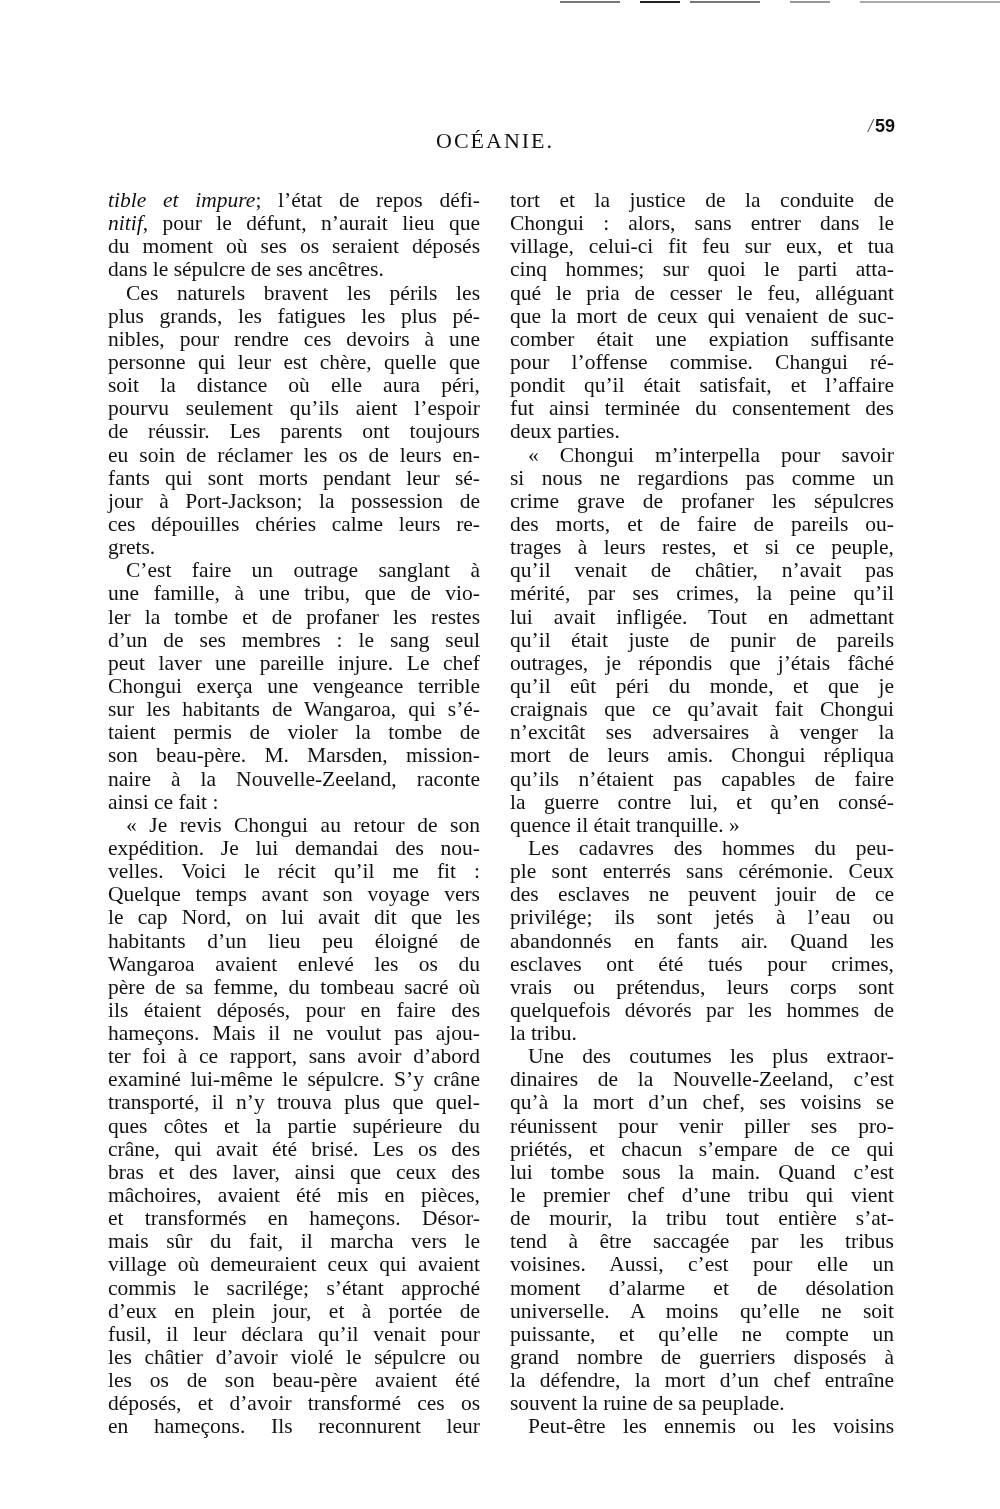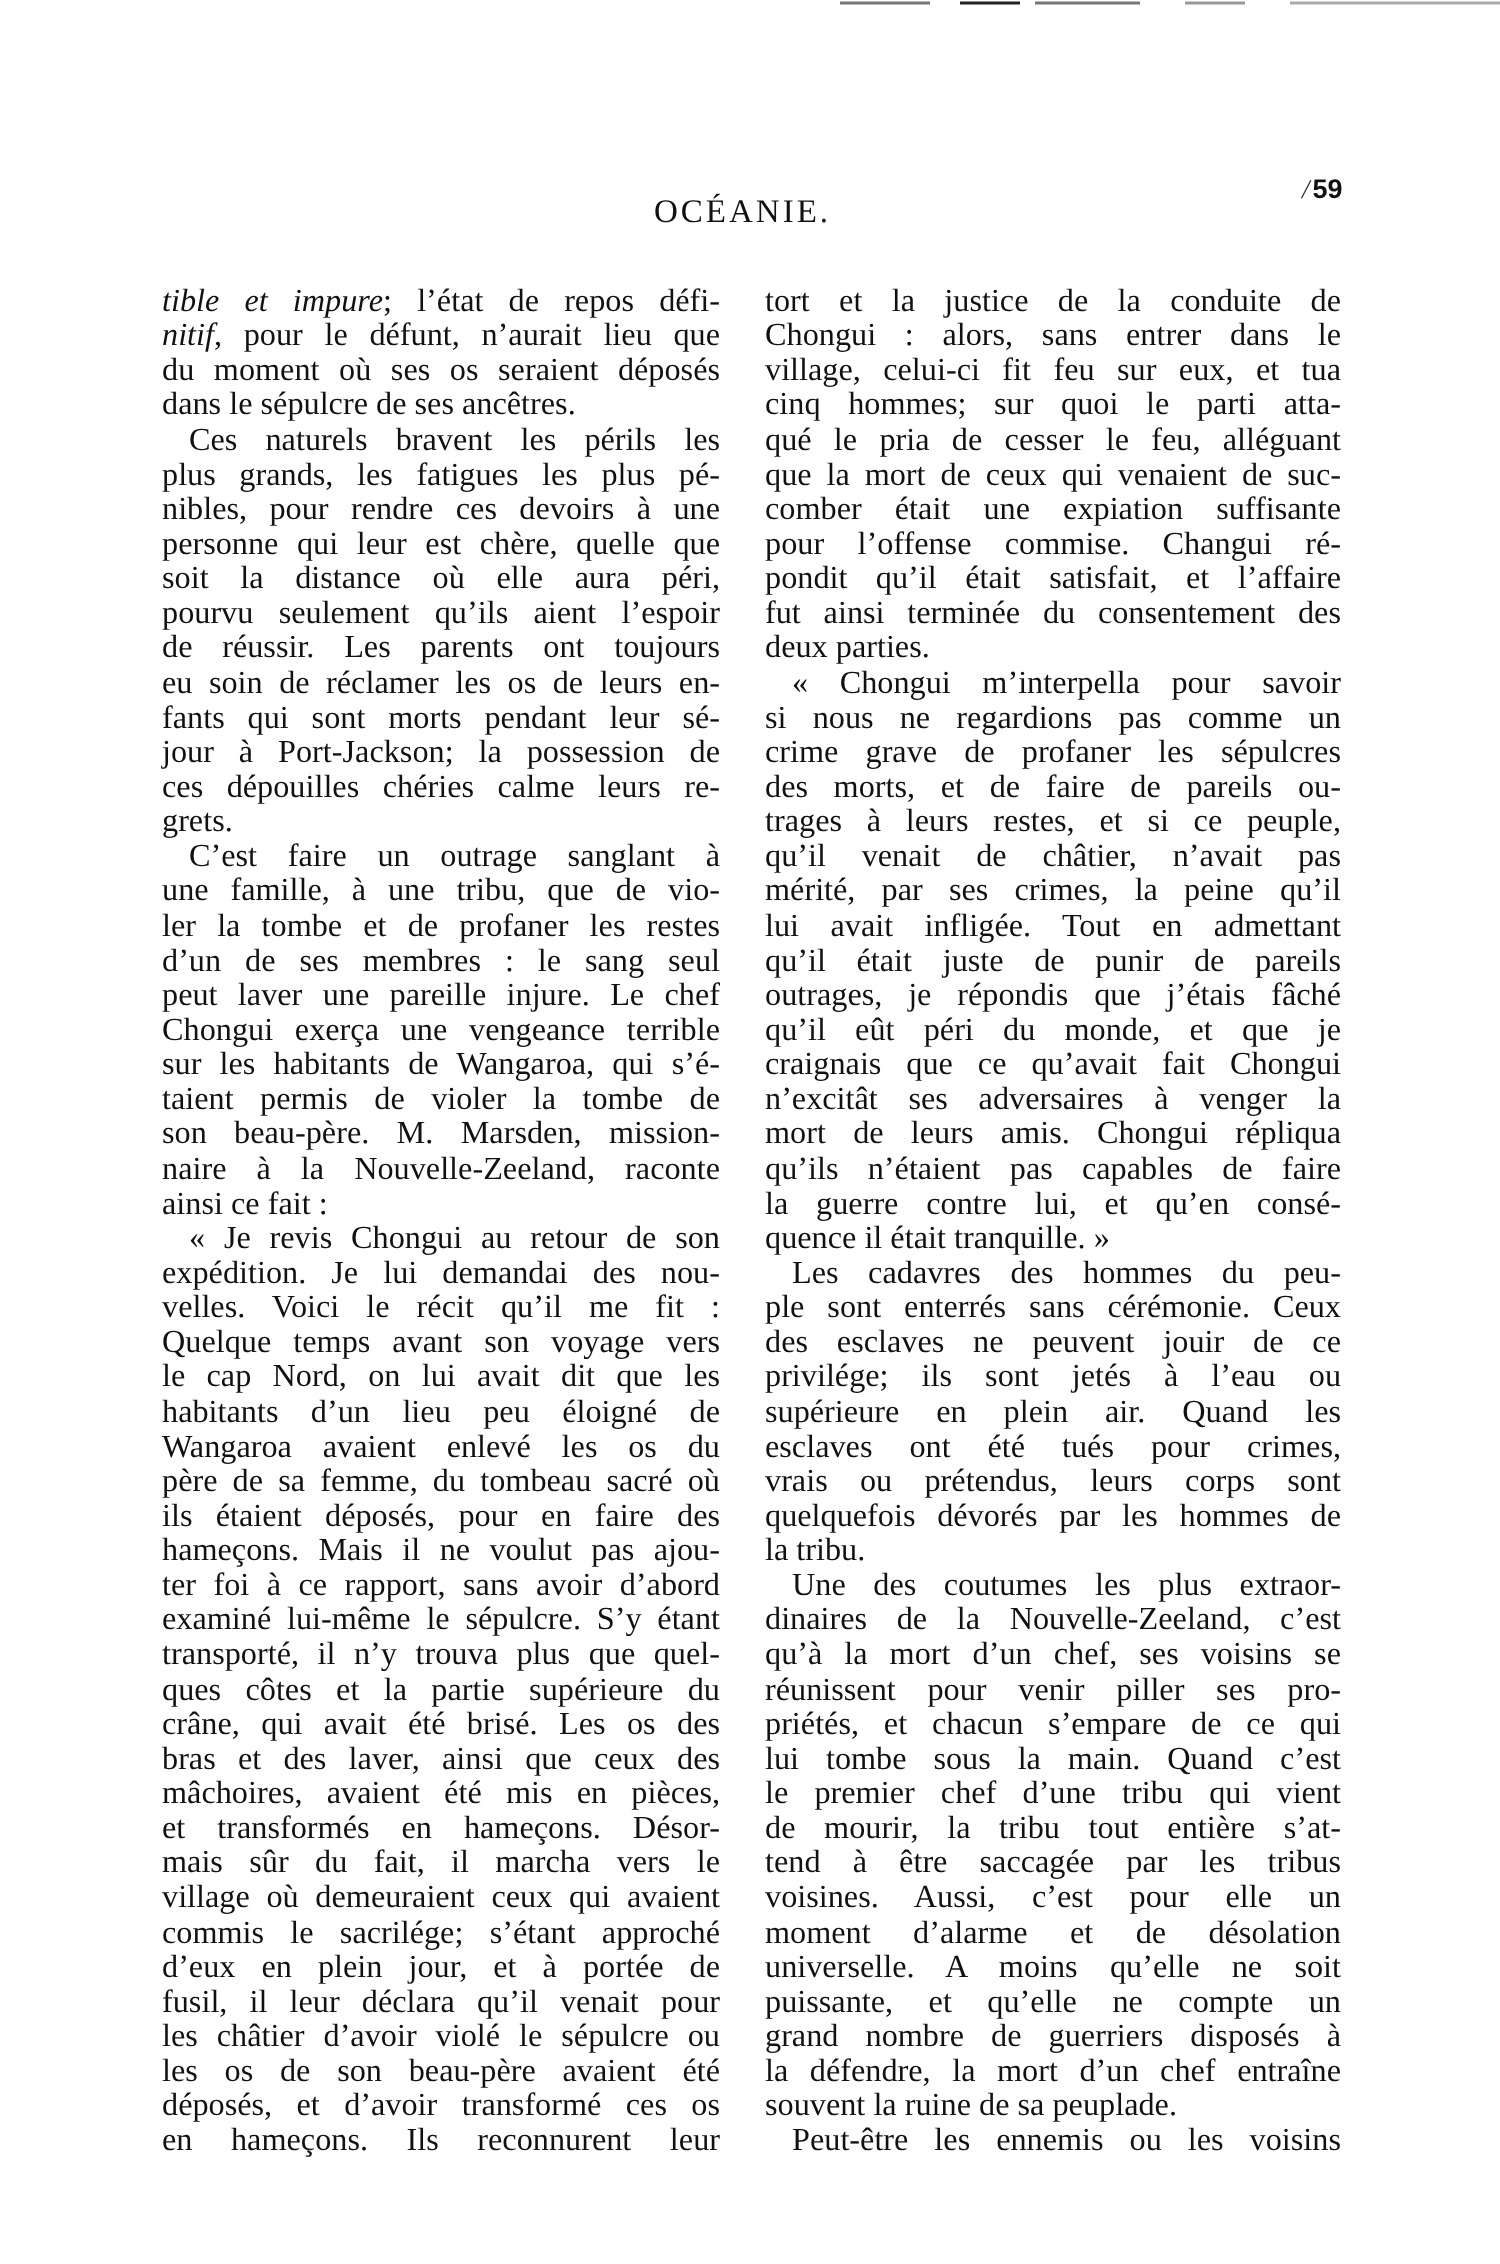--- a/index.html
+++ b/index.html
@@ -66,21 +66,21 @@
     <span class="line">expédition. Je lui demandai des nou-</span>
     <span class="line">velles. Voici le récit qu’il me fit :</span>
     <span class="line">Quelque temps avant son voyage vers</span>
     <span class="line">le cap Nord, on lui avait dit que les</span>
     <span class="line">habitants d’un lieu peu éloigné de</span>
     <span class="line">Wangaroa avaient enlevé les os du</span>
     <span class="line">père de sa femme, du tombeau sacré où</span>
     <span class="line">ils étaient déposés, pour en faire des</span>
     <span class="line">hameçons. Mais il ne voulut pas ajou-</span>
     <span class="line">ter foi à ce rapport, sans avoir d’abord</span>
-    <span class="line">examiné lui-même le sépulcre. S’y étant</span>
+    <span class="line">examiné lui-même le sépulcre. S’y crâne</span>
     <span class="line">transporté, il n’y trouva plus que quel-</span>
     <span class="line">ques côtes et la partie supérieure du</span>
     <span class="line">crâne, qui avait été brisé. Les os des</span>
     <span class="line">bras et des laver, ainsi que ceux des</span>
     <span class="line">mâchoires, avaient été mis en pièces,</span>
     <span class="line">et transformés en hameçons. Désor-</span>
     <span class="line">mais sûr du fait, il marcha vers le</span>
     <span class="line">village où demeuraient ceux qui avaient</span>
     <span class="line">commis le sacrilége; s’étant approché</span>
     <span class="line">d’eux en plein jour, et à portée de</span>
@@ -116,21 +116,21 @@
     <span class="line">craignais que ce qu’avait fait Chongui</span>
     <span class="line">n’excitât ses adversaires à venger la</span>
     <span class="line">mort de leurs amis. Chongui répliqua</span>
     <span class="line">qu’ils n’étaient pas capables de faire</span>
     <span class="line">la guerre contre lui, et qu’en consé-</span>
     <span class="line last">quence il était tranquille. »</span>
     <span class="line indent">Les cadavres des hommes du peu-</span>
     <span class="line">ple sont enterrés sans cérémonie. Ceux</span>
     <span class="line">des esclaves ne peuvent jouir de ce</span>
     <span class="line">privilége; ils sont jetés à l’eau ou</span>
-    <span class="line">supérieure en plein air. Quand les</span>
+    <span class="line">abandonnés en fants air. Quand les</span>
     <span class="line">esclaves ont été tués pour crimes,</span>
     <span class="line">vrais ou prétendus, leurs corps sont</span>
     <span class="line">quelquefois dévorés par les hommes de</span>
     <span class="line last">la tribu.</span>
     <span class="line indent">Une des coutumes les plus extraor-</span>
     <span class="line">dinaires de la Nouvelle-Zeeland, c’est</span>
     <span class="line">qu’à la mort d’un chef, ses voisins se</span>
     <span class="line">réunissent pour venir piller ses pro-</span>
     <span class="line">priétés, et chacun s’empare de ce qui</span>
     <span class="line">lui tombe sous la main. Quand c’est</span>

